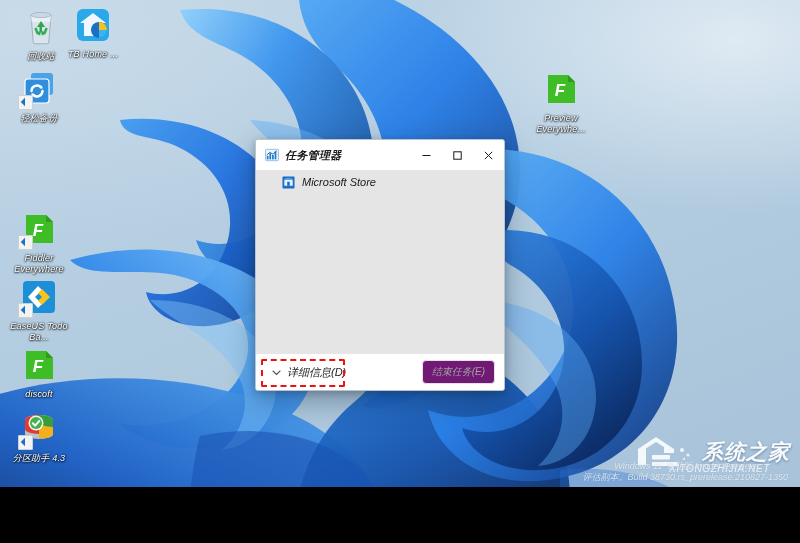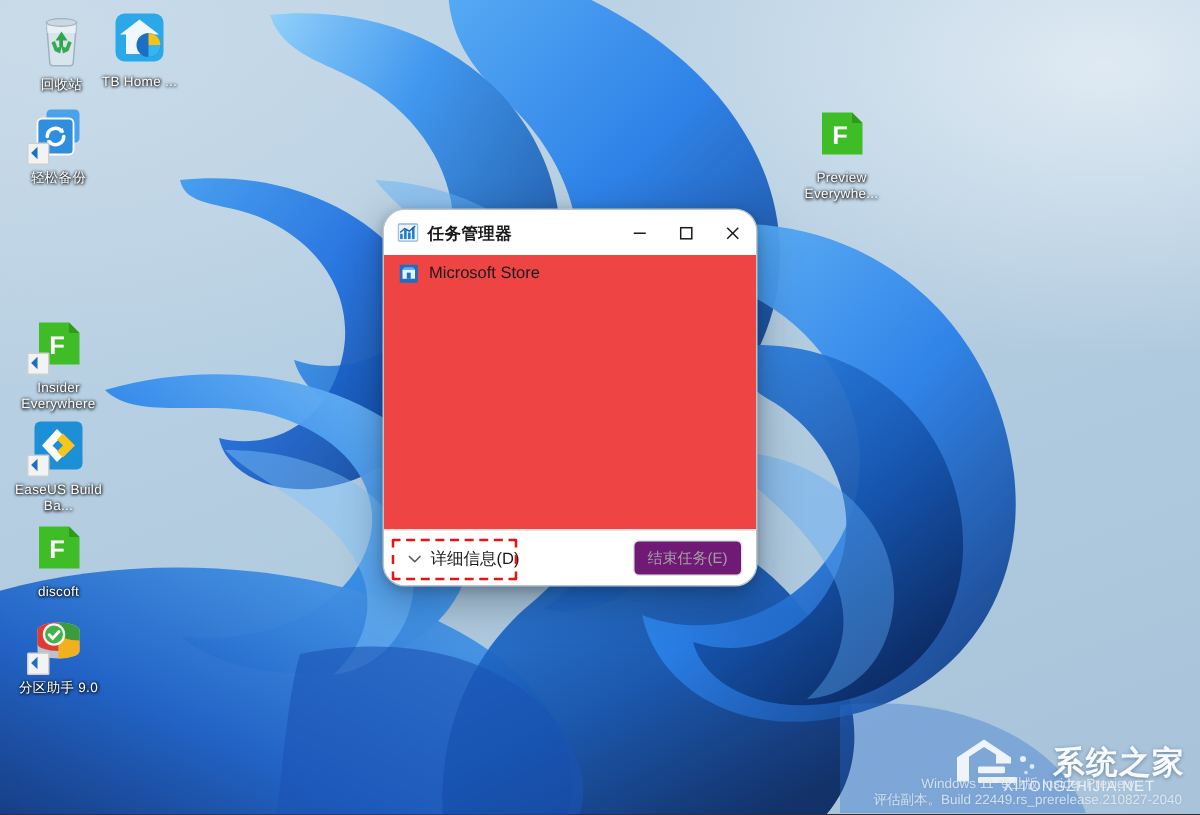--- a/index.html
+++ b/index.html
@@ -3,24 +3,25 @@
 <meta charset="utf-8">
 <style>
   html, body {
     margin: 0;
     padding: 0;
     background: #000;
   }
   #screen {
     position: relative;
     width: 800px;
-    height: 543px;
+    height: 487px;
     overflow: hidden;
     font-family: "Liberation Sans", "DejaVu Sans", sans-serif;
     user-select: none;
+    font-style: italic;
   }
 
   
   .wallpaper {
     position: absolute;
     inset: 0;
     background:
       radial-gradient(ellipse 70% 60% at 92% 8%,  #dfeaf3 0%, rgba(223,234,243,0) 60%),
       radial-gradient(ellipse 80% 70% at 4% 4%,   #c9dbe9 0%, rgba(201,219,233,0) 65%),
       linear-gradient(160deg, #bdd3e4 0%, #b6cfe2 35%, #aec8dd 70%, #a8c3da 100%);
@@ -69,21 +70,21 @@
 
   
   .tm-window {
     position: absolute;
     left: 255px;
     top: 139px;
     width: 248px;
     height: 250px;
     background: #ffffff;
     border: 1px solid #b9c4ce;
-    border-radius: 15px;
+    border-radius: 3px;
     box-shadow: 0 10px 28px rgba(10,25,45,.34), 0 2px 7px rgba(10,25,45,.22);
     overflow: hidden;
     display: flex;
     flex-direction: column;
   }
   .tm-titlebar {
     height: 30px;
     display: flex;
     align-items: center;
     flex: 0 0 auto;
@@ -110,23 +111,24 @@
     width: 31px;
     height: 30px;
     display: flex;
     align-items: center;
     justify-content: center;
     cursor: default;
   }
 
   .tm-body {
     flex: 1 1 auto;
-    background: #ef4444;
+    background: #e5e5e5;
     overflow: hidden;
     padding-top: 2px;
+    padding-left: 16px;
   }
   .tm-row {
     display: flex;
     align-items: center;
     gap: 7px;
     height: 20px;
     padding: 0 10px;
   }
   .tm-row-icon { width: 13px; height: 13px; flex: 0 0 auto; }
   .tm-row-label {
@@ -339,33 +341,33 @@
 
   <div class="desk-icon" style="left:2px; top:208px;">
     <div class="glyph">
       <svg width="42" height="42" viewBox="0 0 42 42">
         <path d="M8 7 h20 l7 7 v21 h-27 Z" fill="#3fbd27"></path>
         <path d="M28 7 l7 7 h-7 Z" fill="#2f9a1c"></path>
         <text x="20" y="28" font-family="Liberation Sans, sans-serif" font-size="17" font-weight="bold" fill="#ffffff" text-anchor="middle">F</text>
       </svg>
       <div class="shortcut-arrow"></div>
     </div>
-    <div class="label">Insider Everywhere</div>
+    <div class="label">Fiddler Everywhere</div>
   </div>
 
   <div class="desk-icon" style="left:2px; top:276px;">
     <div class="glyph">
       <svg width="42" height="42" viewBox="0 0 42 42">
         <rect x="5" y="5" width="32" height="32" rx="4" fill="#1c8fd6"></rect>
         <path d="M20 10 l-10 11 10 11 4-4 -7-7 7-7 Z" fill="#ffffff"></path>
         <path d="M24 13 l8 8 -8 8 -4-4 4-4 -4-4 Z" fill="#f7c51c"></path>
       </svg>
       <div class="shortcut-arrow"></div>
     </div>
-    <div class="label">EaseUS Build Ba...</div>
+    <div class="label">EaseUS Todo Ba...</div>
   </div>
 
   <div class="desk-icon" style="left:2px; top:344px;">
     <div class="glyph">
       <svg width="42" height="42" viewBox="0 0 42 42">
         <path d="M8 7 h20 l7 7 v21 h-27 Z" fill="#3fbd27"></path>
         <path d="M28 7 l7 7 h-7 Z" fill="#2f9a1c"></path>
         <text x="20" y="28" font-family="Liberation Sans, sans-serif" font-size="17" font-weight="bold" fill="#ffffff" text-anchor="middle">F</text>
       </svg>
     </div>
@@ -379,21 +381,21 @@
         <path d="M7 12 v14 a14 5 0 0 0 28 0 v-14 Z" fill="#b9c3cc"></path>
         <path d="M7 12 a14 5 0 0 1 14 -5 v19 a14 5 0 0 1 -14 -5 Z" fill="#e03b33"></path>
         <path d="M21 7 a14 5 0 0 1 14 5 v9 a14 5 0 0 1 -14 5 Z" fill="#3a9c3a"></path>
         <path d="M21 14 a14 5 0 0 0 14 5 v7 a14 5 0 0 1 -14 5 Z" fill="#f2b01c"></path>
         <circle cx="18" cy="15" r="7.5" fill="#ffffff" opacity=".92"></circle>
         <circle cx="18" cy="15" r="6" fill="#41b34a"></circle>
         <path d="M14.8 15.2 l2.3 2.4 4.2-4.6" stroke="#ffffff" stroke-width="2" fill="none" stroke-linecap="round"></path>
       </svg>
       <div class="shortcut-arrow"></div>
     </div>
-    <div class="label">分区助手 9.0</div>
+    <div class="label">分区助手 4.3</div>
   </div>
 
   <div class="desk-icon" style="left:524px; top:68px;">
     <div class="glyph">
       <svg width="42" height="42" viewBox="0 0 42 42">
         <path d="M8 7 h20 l7 7 v21 h-27 Z" fill="#3fbd27"></path>
         <path d="M28 7 l7 7 h-7 Z" fill="#2f9a1c"></path>
         <text x="20" y="28" font-family="Liberation Sans, sans-serif" font-size="17" font-weight="bold" fill="#ffffff" text-anchor="middle">F</text>
       </svg>
     </div>
@@ -466,16 +468,16 @@
       <circle cx="48" cy="15" r="2" fill="#ffffff" opacity=".9"></circle>
       <circle cx="54" cy="20" r="1.6" fill="#ffffff" opacity=".8"></circle>
       <circle cx="50" cy="24" r="1.2" fill="#ffffff" opacity=".7"></circle>
     </svg>
     <span class="sw-text">系统之家</span>
     <span class="sw-sub">XITONGZHIJIA.NET</span>
   </div>
 
   <div class="win-watermark">
     <div>Windows 11 专业版 Insider Preview</div>
-    <div>评估副本。Build 22449.rs_prerelease.210827-2040</div>
+    <div>评估副本。Build 38730.rs_prerelease.210827-1350</div>
   </div>
 
 </div>
 
 </body></html>

